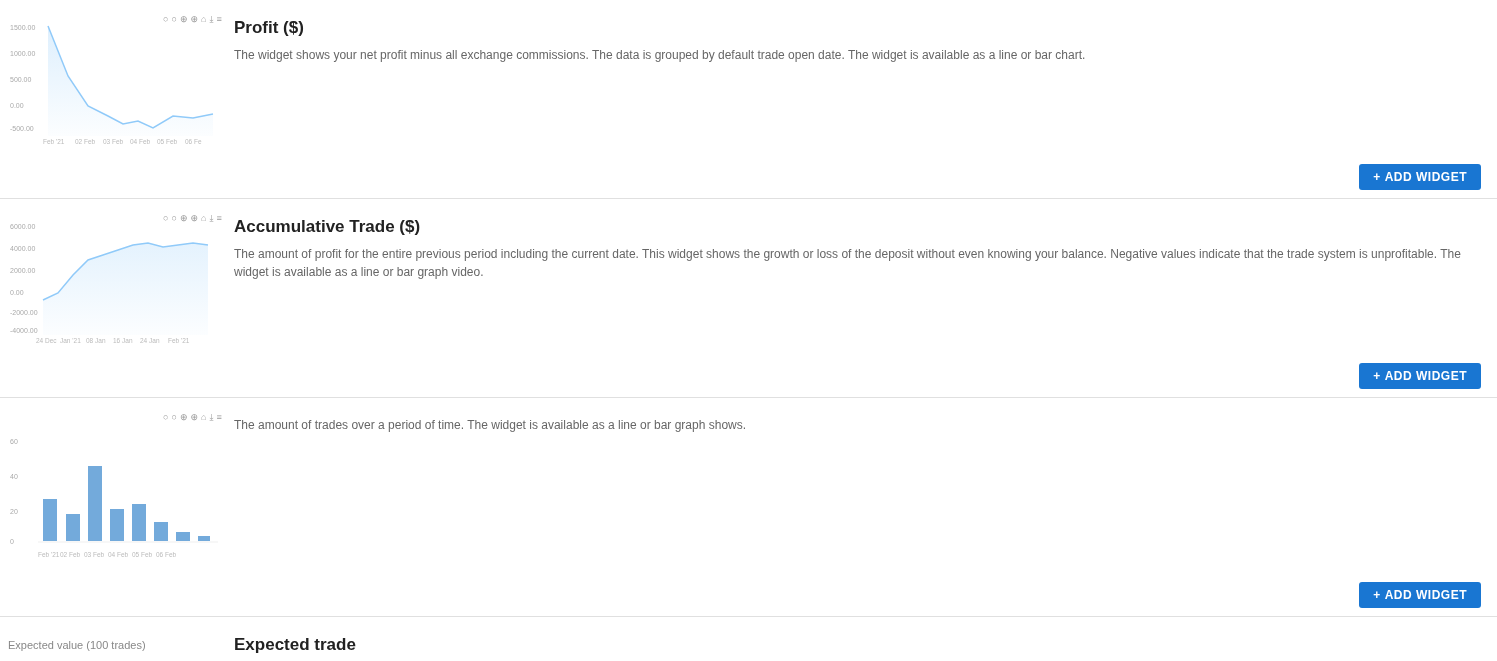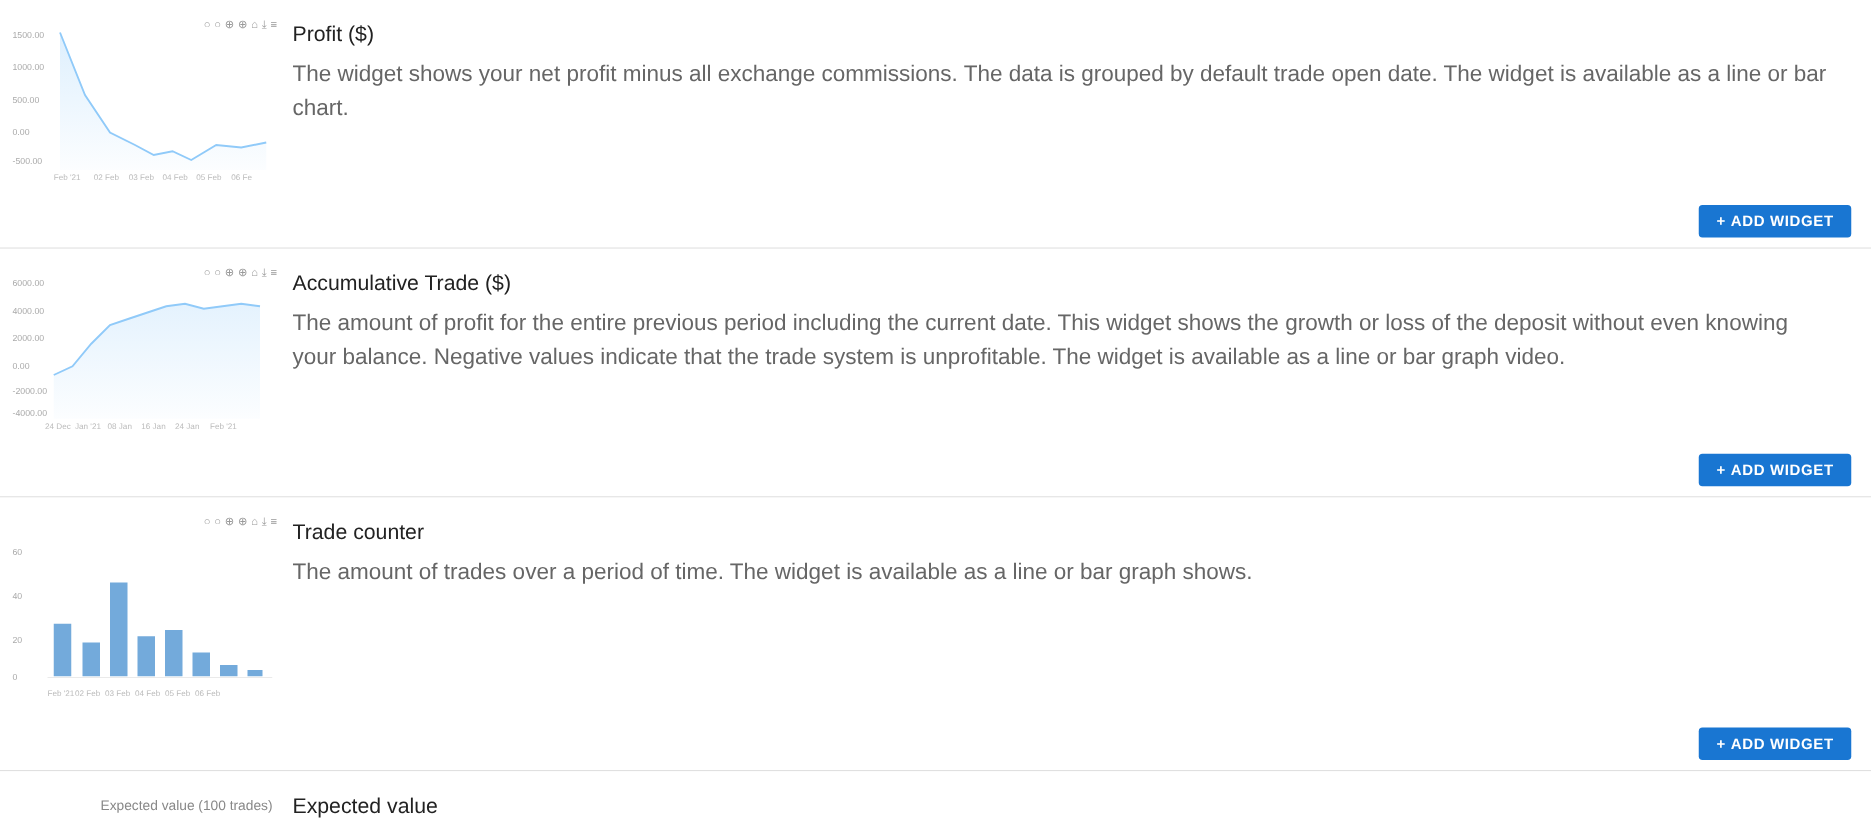--- a/index.html
+++ b/index.html
@@ -42,26 +42,26 @@
     .chart-icons span {
       cursor: pointer;
       font-size: 9px;
     }
     .info-area {
       flex: 1;
       padding: 6px 16px 6px 16px;
     }
     .widget-title {
       font-size: 17px;
-      font-weight: 400;
+      font-weight: 700;
       color: #222;
       margin-bottom: 8px;
     }
     .widget-description {
-      font-size: 18px;
+      font-size: 12px;
       color: #666;
       line-height: 1.5;
     }
     .add-widget-row {
       display: flex;
       justify-content: flex-end;
       padding: 6px 16px 8px 16px;
     }
     .add-widget-btn {
       background: #1976d2;
@@ -89,21 +89,21 @@
       font-size: 6.5px;
       fill: #bbb;
     }
 
     
     .expected-value-chart {
       width: 210px;
       min-width: 210px;
       display: flex;
       flex-direction: column;
-      align-items: flex-end;
+      align-items: flex-start;
       justify-content: flex-start;
       padding: 10px 0 0 0;
     }
     .expected-value-label {
       font-size: 11px;
       color: #888;
       text-align: center;
       margin-bottom: 4px;
     }
   </style>
@@ -256,37 +256,36 @@
 
         <text x="30" y="143" class="axis-label">Feb '21</text>
         <text x="52" y="143" class="axis-label">02 Feb</text>
         <text x="76" y="143" class="axis-label">03 Feb</text>
         <text x="100" y="143" class="axis-label">04 Feb</text>
         <text x="124" y="143" class="axis-label">05 Feb</text>
         <text x="148" y="143" class="axis-label">06 Feb</text>
       </svg>
     </div>
     <div class="info-area">
-      <div class="widget-title">Trade counter</div>
       <div class="widget-description">The amount of trades over a period of time. The widget is available as a line or bar graph shows.</div>
     </div>
   </div>
   <div class="add-widget-row">
     <button class="add-widget-btn">
       <span>+</span>
       <span>ADD WIDGET</span>
     </button>
   </div>
 </div>
 
 <div class="widget-section">
   <div class="widget-content">
     <div class="expected-value-chart">
       <div class="expected-value-label">Expected value (100 trades)</div>
 
     </div>
     <div class="info-area">
-      <div class="widget-title">Expected value</div>
+      <div class="widget-title">Expected trade</div>
 
     </div>
   </div>
 
 </div>
 
 </body></html>

